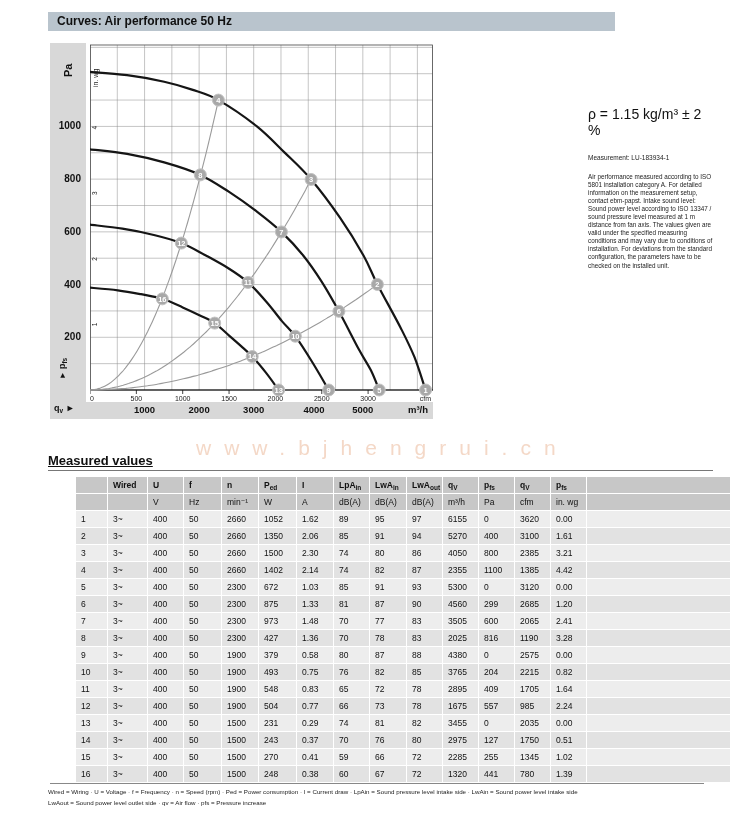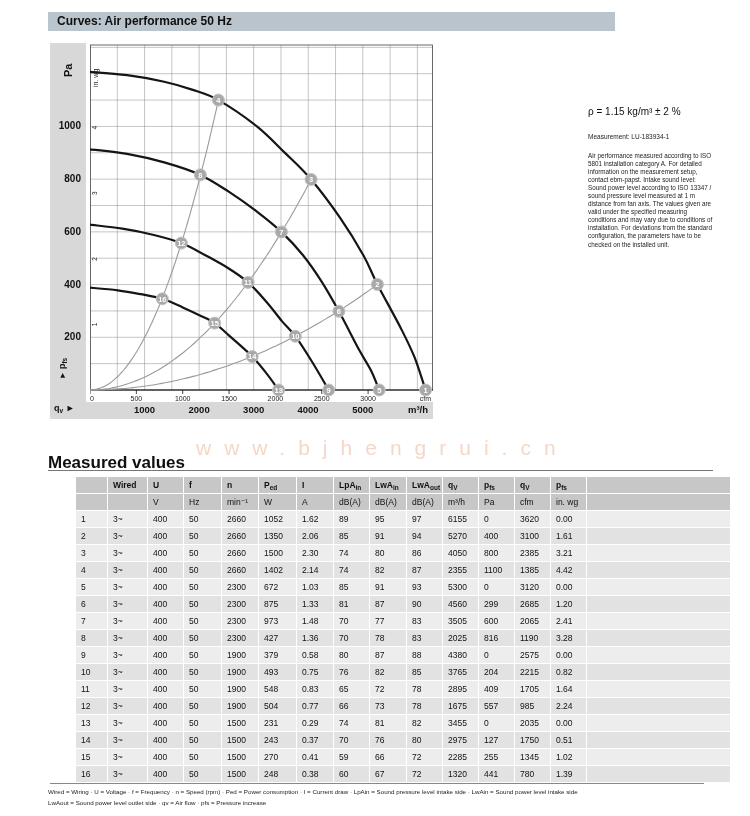--- a/index.html
+++ b/index.html
@@ -15,30 +15,30 @@
   .pfs-label{position:absolute;left:2px;top:320px;font-size:9px;font-weight:bold;transform:rotate(-90deg);transform-origin:center;white-space:nowrap;}
   .pfs-label .arr{font-size:8px;letter-spacing:0;}
   .chart-svg{position:absolute;left:40px;top:0;}
   .xband{position:absolute;left:36px;top:359px;width:347px;height:17px;background:#d8d8d8;}
   .qv-label{position:absolute;left:4px;top:360px;font-size:9px;font-weight:bold;white-space:nowrap;}
   .m3h-tick{position:absolute;top:2px;transform:translateX(-50%);font-size:9.5px;font-weight:bold;color:#111;}
   .m3h-unit{position:absolute;right:5px;top:2px;font-size:9.5px;font-weight:bold;color:#111;}
   sub.s{font-size:6.5px;vertical-align:-2px;}
   
   .notes{position:absolute;left:588px;top:106px;width:127px;}
-  .density{font-size:10px;color:#111;}
+  .density{font-size:14px;color:#111;}
   .measurement{font-size:6.5px;color:#222;margin-top:16px;}
   .disclaimer{font-size:6.3px;line-height:1.28;color:#222;margin-top:12px;}
   
   .wm{position:absolute;pointer-events:none;white-space:nowrap;z-index:30;}
   .wm-cjk{left:190px;top:344px;font-size:68px;letter-spacing:14px;color:rgba(196,189,184,0.42);font-weight:bold;}
   .wm-url{left:196px;top:436px;font-size:21px;letter-spacing:13px;color:rgba(233,178,143,0.50);}
   
   .section-rule{position:absolute;left:48px;top:470px;width:665px;height:1px;background:#777;}
-  .section-title{position:absolute;left:48px;top:453px;font-size:17px;font-weight:bold;color:#101010;}
+  .section-title{position:absolute;left:48px;top:453px;font-size:13px;font-weight:bold;color:#101010;text-decoration:underline;}
   .mv-table{position:absolute;left:50px;top:477px;display:grid;
             grid-template-columns:31px 39px 35px 37px 36px 37px 36px 35px 36px 35px 35px 35px 35px 35px 143px;
             grid-auto-rows:16px;gap:1px;font-size:8.5px;padding-left:26px;}
   .mv-table .th{background:#c7c7c7;font-weight:bold;line-height:16px;padding-left:5px;overflow:hidden;}
   .mv-table .tu{background:#c7c7c7;line-height:16px;padding-left:5px;overflow:hidden;}
   .mv-table .td{line-height:16px;padding-left:5px;overflow:hidden;}
   .mv-table .r-odd{background:#ededed;}
   .mv-table .r-even{background:#e2e2e2;}
   .table-bottom{position:absolute;left:50px;top:783px;width:654px;height:1px;background:#888;}
   .footnotes{position:absolute;left:48px;top:787px;width:668px;font-size:6.2px;line-height:1.75;color:#222;}
@@ -139,21 +139,21 @@
         <text x="162.2297297297297" y="316.2494296577947" text-anchor="middle" font-size="7.5" font-weight="bold" fill="#fff">14</text>
         <circle cx="124.68513513513513" cy="280.0988593155894" r="6" fill="#a8a8a8" stroke="#c2c2c2" stroke-width="1"></circle>
         <text x="124.68513513513513" y="282.79885931558937" text-anchor="middle" font-size="7.5" font-weight="bold" fill="#fff">15</text>
         <circle cx="72.3081081081081" cy="255.83079847908746" r="6" fill="#a8a8a8" stroke="#c2c2c2" stroke-width="1"></circle>
         <text x="72.3081081081081" y="258.5307984790875" text-anchor="middle" font-size="7.5" font-weight="bold" fill="#fff">16</text>
       </svg>
     <div class="xband">
         <div class="m3h-tick" style="left: 58.5628px;">1000</div>
         <div class="m3h-tick" style="left: 113.126px;">2000</div>
         <div class="m3h-tick" style="left: 167.688px;">3000</div>
-        <div class="m3h-tick" style="left: 222px;">4000</div>
+        <div class="m3h-tick" style="left: 228px;">4000</div>
         <div class="m3h-tick" style="left: 276.814px; text-align: right;">5000</div>
         <div class="m3h-unit">m³/h</div>
       </div>
     <div class="qv-label"><span>q</span><sub class="s">v</sub>&nbsp;<span class="arr">►</span></div>
   <div class="pa-label" style="top: 288.284px;">200</div>
       <div class="pa-label" style="top: 235.568px;">400</div>
       <div class="pa-label" style="top: 182.852px;">600</div>
       <div class="pa-label" style="top: 130.136px;">800</div>
       <div class="pa-label" style="top: 77.4196px;">1000</div>
     </div>

